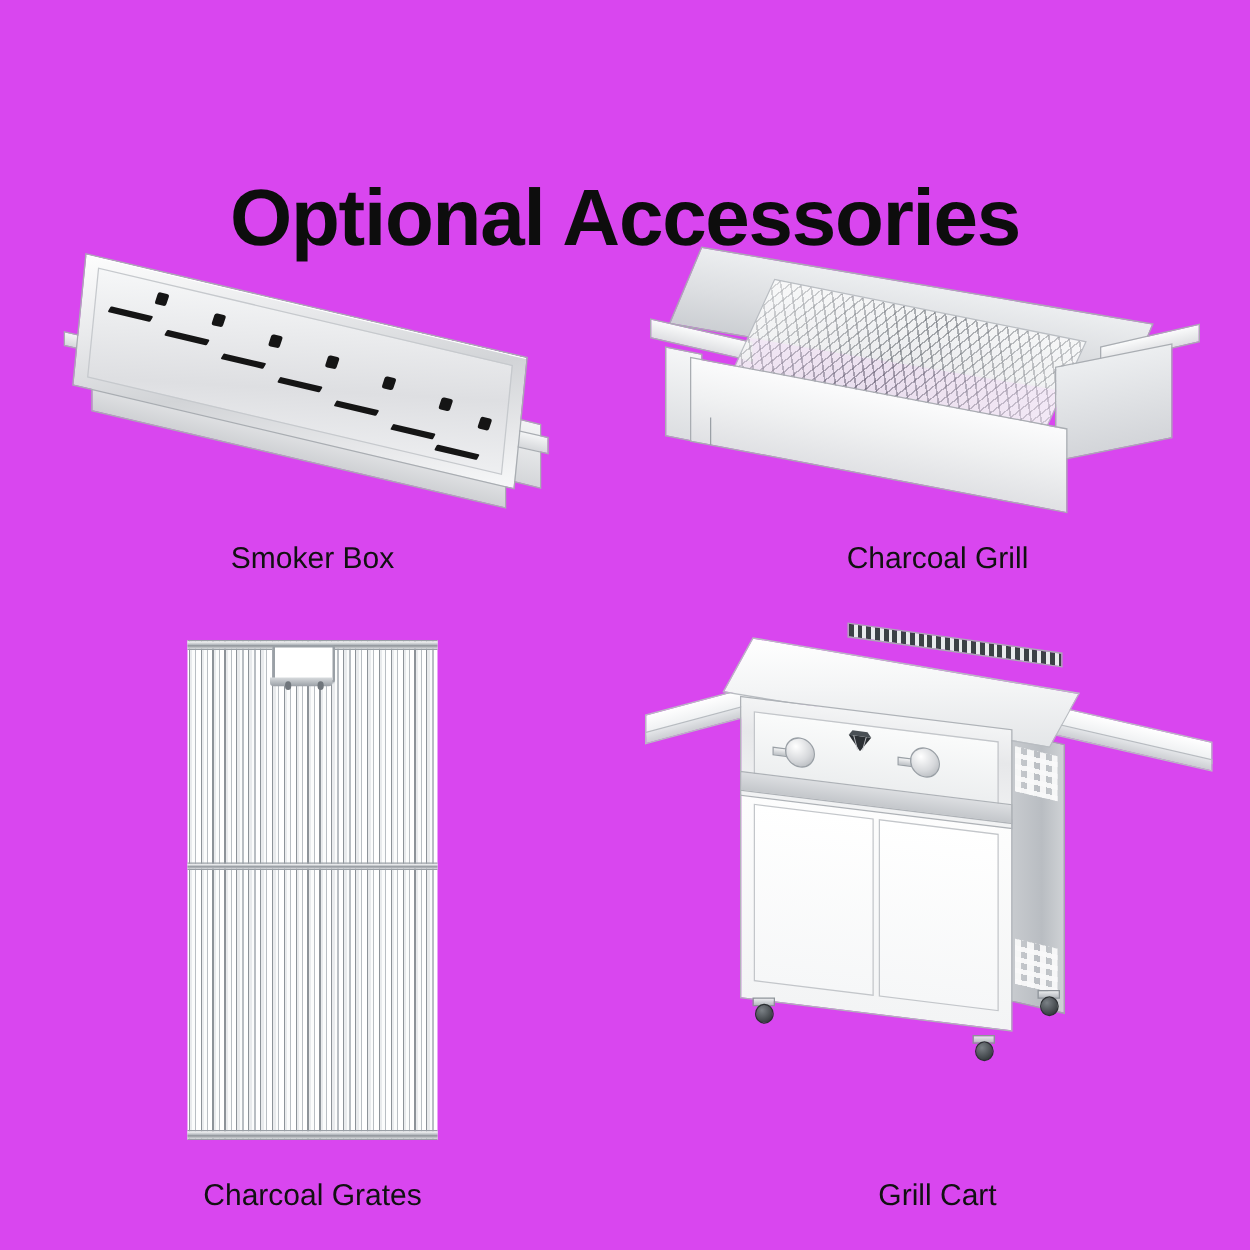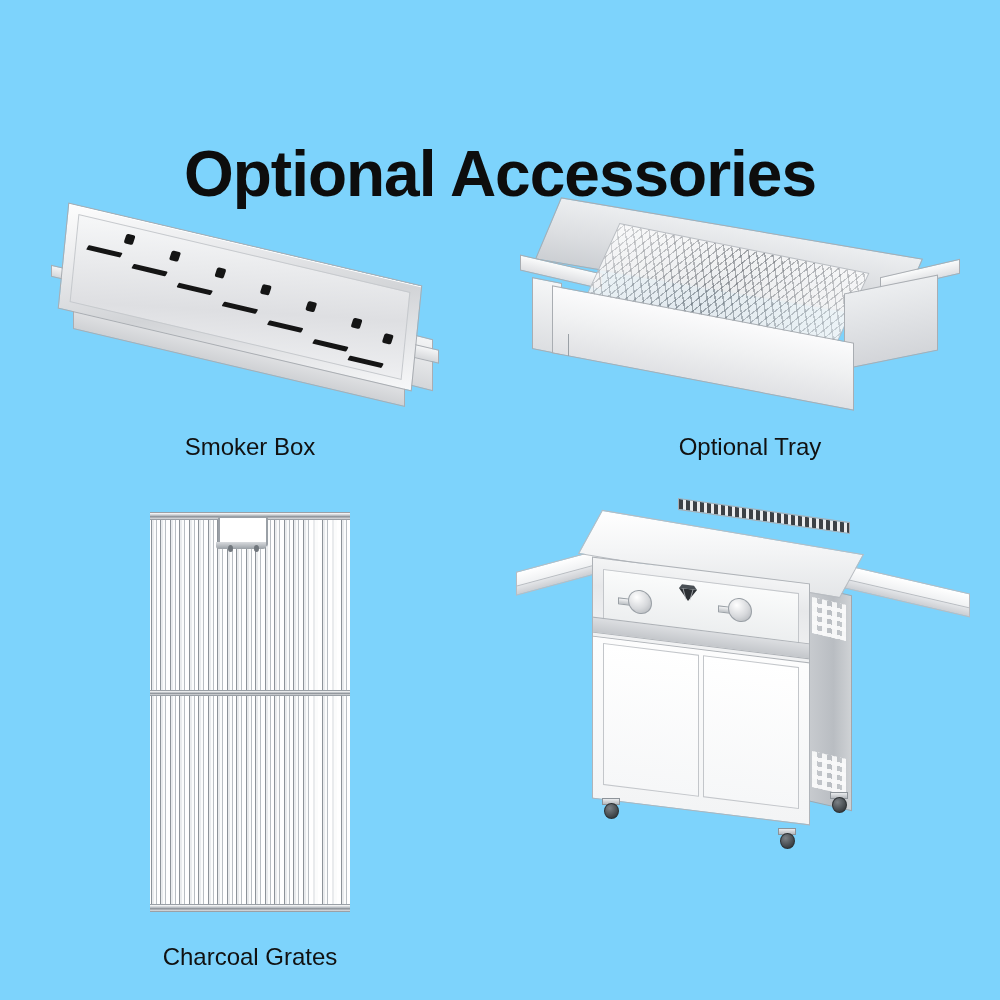--- a/index.html
+++ b/index.html
@@ -13,21 +13,21 @@
     font-family: "Liberation Sans", sans-serif;
     color: #111111;
     overflow: hidden;
     position: relative;
   }
 
   #page {
     position: relative;
     width: 1000px;
     height: 1000px;
-    background: #7dd3fc;
+    background: #d946ef;
   }
 
   
   .page-title {
     position: absolute;
     top: 96px;
     left: 0;
     width: 1000px;
     text-align: center;
     font-size: 64px;
@@ -494,21 +494,21 @@
           <div class="ct-lipR"></div>
           <div class="ct-mesh">
             <div class="ct-mesh-shade"></div>
           </div>
           <div class="ct-side"></div>
           <div class="ct-sideL"></div>
           <div class="ct-front"></div>
           <div class="ct-seam"></div>
         </div>
       </div>
-      <div class="caption">Optional Tray</div>
+      <div class="caption">Charcoal Grill</div>
     </div>
 
     <div class="cell cell-2">
       <div class="figure">
         <div class="grate-wrap">
           <div class="gr-frame"></div>
           <div class="gr-bar top"></div>
           <div class="gr-bar mid"></div>
           <div class="gr-bar bottom"></div>
           <div class="gr-handle"></div>
@@ -570,16 +570,17 @@
             <div class="plate"></div>
             <div class="wheel"></div>
           </div>
           <div class="gc-caster" style="left:320px; top:290px;">
             <div class="plate"></div>
             <div class="wheel"></div>
           </div>
 
         </div>
       </div>
+      <div class="caption">Grill Cart</div>
     </div>
 
   </div>
 </div>
 
 </body></html>

